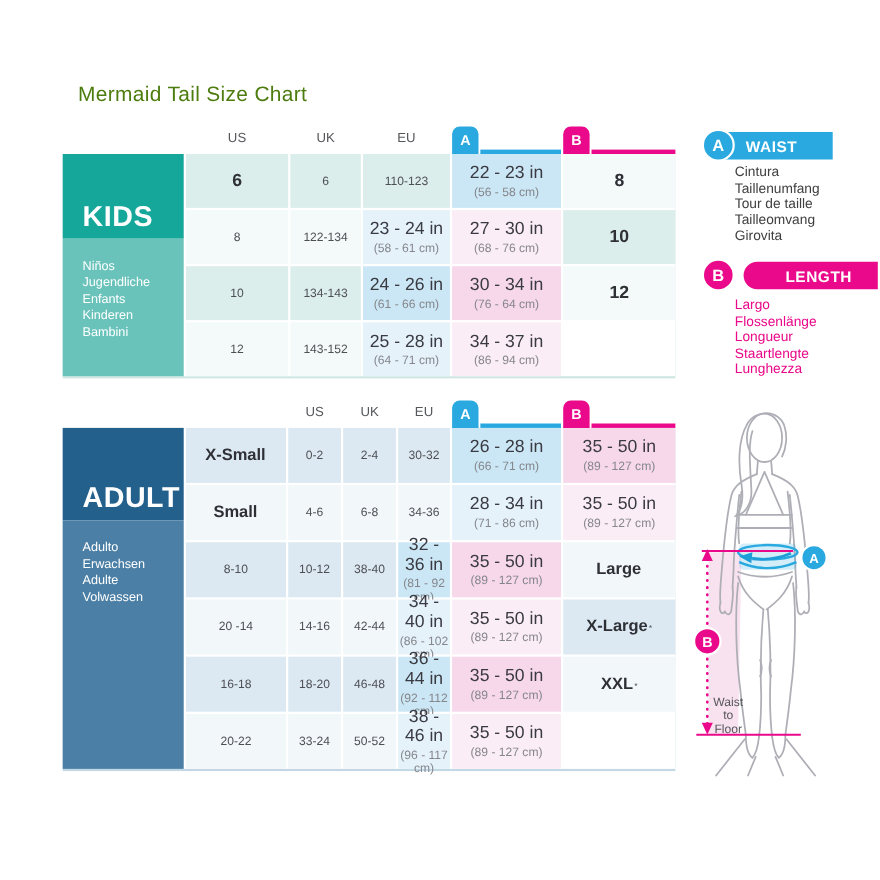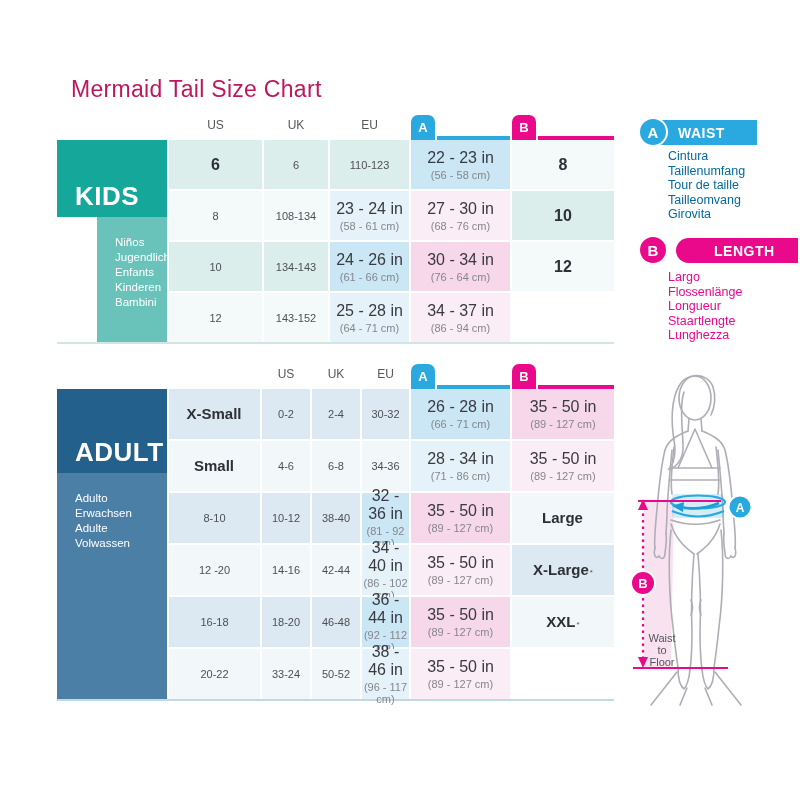--- a/index.html
+++ b/index.html
@@ -1,19 +1,19 @@
 <!DOCTYPE html>
 <html><head>
 <meta charset="utf-8">
 <style>
   html,body{margin:0;padding:0;background:#fff;}
   .canvas{position:relative;width:800px;height:800px;background:#fff;overflow:hidden;
           font-family:"Liberation Sans",sans-serif;}
-  .title{position:absolute;left:71px;top:76px;font-size:23px;font-weight:400;
-         color:#be185d;letter-spacing:.3px;}
+  .title{position:absolute;left:71px;top:76px;font-size:19px;font-weight:400;
+         color:#4d7c0f;letter-spacing:.3px;}
 
   
   .tbl{position:absolute;}
   .grid{display:grid;gap:2px;background:#fff;}
   .kids-grid{grid-template-columns:110px 93px 64px 79px 99px 102px;
              grid-template-rows:repeat(4,49px);box-shadow:0 2px 0 #cfe6e3;}
   .adult-grid{grid-template-columns:110px 91px 48px 48px 47px 99px 102px;
               grid-template-rows:repeat(6,50px);box-shadow:0 2px 0 #c2d8e4;}
   .cell{display:flex;flex-direction:column;align-items:center;justify-content:center;text-align:center;}
   .k-odd{background:#DBEEEC}.k-even{background:#F3FAF9}
@@ -25,21 +25,21 @@
   .sm{font-size:11px;color:#4E4F55;}
   .val{font-size:16px;font-weight:500;color:#3A3A42;}
   .sub{font-size:11px;color:#85868C;margin-top:2px;}
   .mark{font-size:8px;color:#55565A;margin-left:1px;transform:translateY(-5px);}
 
   .labelcell{display:flex;flex-direction:column;grid-column:1;}
   .label-top{display:flex;align-items:flex-end;padding:0 0 5px 18px;color:#fff;
              font-size:26px;font-weight:700;letter-spacing:.5px;}
   .label-bottom{flex:1;padding:18px 0 0 18px;color:#fff;font-size:11.5px;line-height:15px;}
   .kids-top{background:#16A79B;height:72px;}
-  .kids-bottom{background:#6AC3BB;margin-left:40px;}
+  .kids-bottom{background:#6AC3BB;}
   .adult-top{background:#23608C;height:79px;}
   .adult-bottom{background:#4C7FA5;}
 
   .colhead{position:absolute;top:-23px;height:16px;display:flex;align-items:center;
            justify-content:center;font-size:12px;color:#56575B;}
   .bar{position:absolute;top:-4px;height:4px;}
   .bar-a{background:#29A9DF}.bar-b{background:#E9098A}
   .tab{position:absolute;top:-27px;width:28px;height:27px;box-sizing:border-box;
        border:2px solid #fff;border-bottom:none;border-radius:9px 9px 0 0;
        display:flex;align-items:center;justify-content:center;
@@ -51,21 +51,21 @@
               font-weight:700;font-size:14px;display:flex;align-items:center;
               padding-left:38px;box-sizing:border-box;letter-spacing:.5px;}
   .waist-bar{left:640px;top:120px;width:117px;background:#29A9DF;}
   .length-bar{left:676px;top:238px;width:122px;background:#E9098A;}
   .legend-badge{position:absolute;width:30px;height:30px;border-radius:50%;
                 border:2px solid #fff;box-sizing:border-box;display:flex;align-items:center;
                 justify-content:center;color:#fff;font-size:15px;font-weight:700;}
   .waist-badge{left:638px;top:117px;background:#29A9DF;}
   .length-badge{left:638px;top:235px;background:#E9098A;}
   .legend-list{position:absolute;font-size:12.5px;line-height:14.5px;}
-  .waist-list{left:668px;top:149px;color:#0369a1;}
+  .waist-list{left:668px;top:149px;color:#404040;}
   .length-list{left:668px;top:270px;color:#E9098A;}
 
   .figure{position:absolute;left:608px;top:352px;}
 </style>
 </head>
 <body>
 
 <div class="canvas">
 
   <div class="title">Mermaid Tail Size Chart</div>
@@ -94,21 +94,21 @@
       <div class="cell k-odd big">6</div>
       <div class="cell k-odd sm">6</div>
       <div class="cell k-odd sm">110-123</div>
       <div class="cell a-odd">
           <span class="val">22 - 23 in</span>
           <span class="sub">(56 - 58 cm)</span>
         </div>
 
       <div class="cell k-even big">8</div>
       <div class="cell k-even sm">8</div>
-      <div class="cell k-even sm">108-134</div>
+      <div class="cell k-even sm">122-134</div>
       <div class="cell a-even">
           <span class="val">23 - 24 in</span>
           <span class="sub">(58 - 61 cm)</span>
         </div>
       <div class="cell b-even">
           <span class="val">27 - 30 in</span>
           <span class="sub">(68 - 76 cm)</span>
         </div>
 
       <div class="cell k-odd big">10</div>
@@ -195,21 +195,21 @@
           <span class="sub">(81 - 92 cm)</span>
         </div>
       <div class="cell b-odd">
           <span class="val">35 - 50 in</span>
           <span class="sub">(89 - 127 cm)</span>
         </div>
 
       <div class="cell ad-even">
           <span><span class="name">Large</span><span class="mark"></span></span>
         </div>
-      <div class="cell ad-even sm">12 -20</div>
+      <div class="cell ad-even sm">20 -14</div>
       <div class="cell ad-even sm">14-16</div>
       <div class="cell ad-even sm">42-44</div>
       <div class="cell a-even">
           <span class="val">34 - 40 in</span>
           <span class="sub">(86 - 102 cm)</span>
         </div>
       <div class="cell b-even">
           <span class="val">35 - 50 in</span>
           <span class="sub">(89 - 127 cm)</span>
         </div>

